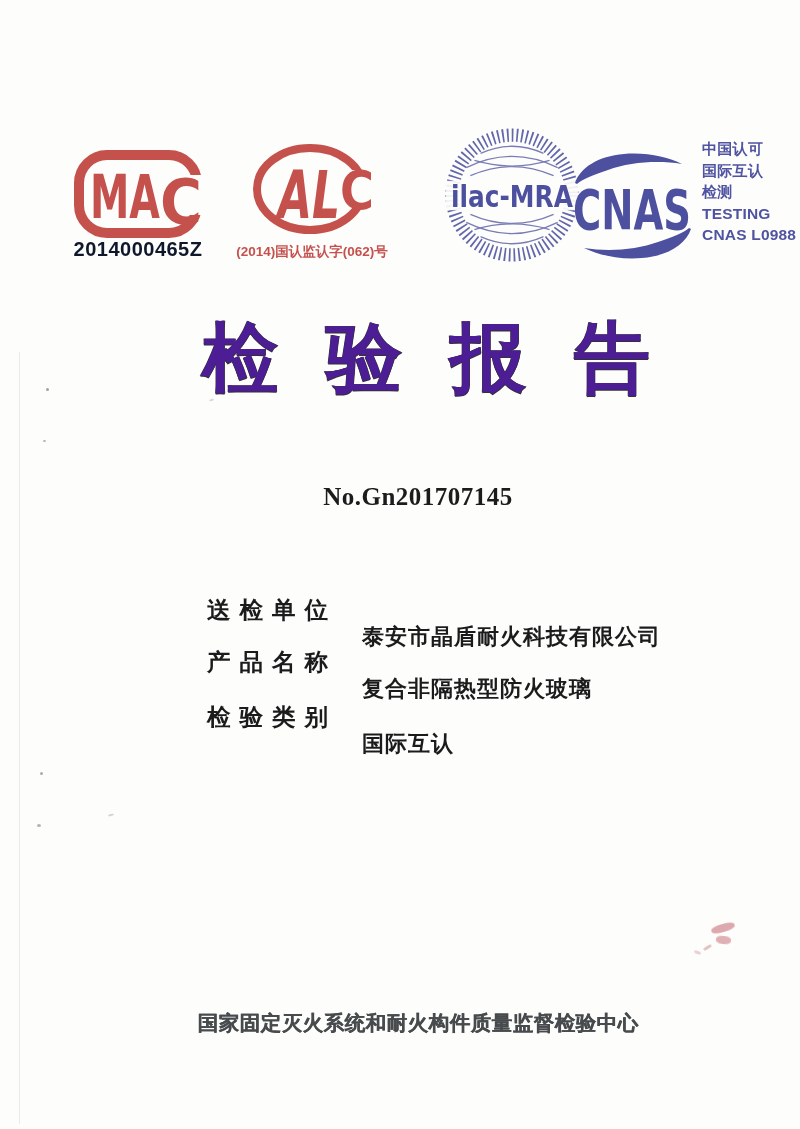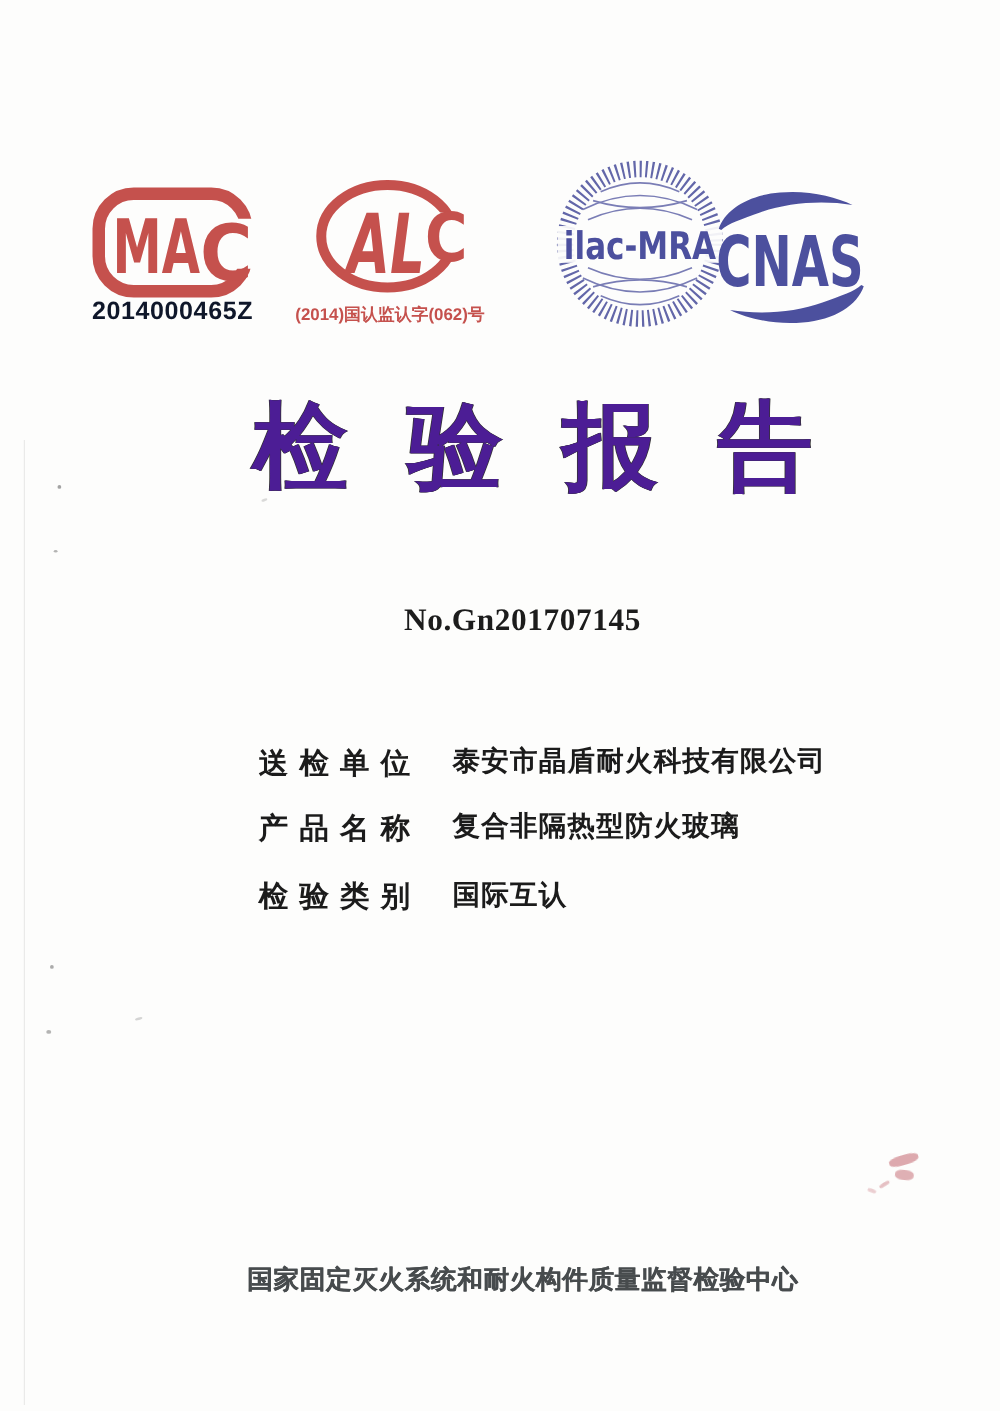--- a/index.html
+++ b/index.html
@@ -41,21 +41,21 @@
     font-family:"Liberation Serif", serif;
     font-size:25px;font-weight:700;letter-spacing:.5px;color:#1c1c1c;
   }
   
   .frow{position:absolute;left:0;width:100%;white-space:nowrap;
         font-family:"Liberation Serif", serif;color:#1b1b1b;}
   .frow .flabel{
     position:absolute;left:207px;font-size:23.5px;font-weight:700;letter-spacing:9px;
   }
   .frow .fvalue{
-    position:absolute;left:362px;font-size:22px;font-weight:600;letter-spacing:1px;
+    position:absolute;left:362px;font-size:22px;font-weight:600;letter-spacing:1px;margin-top:28px;
   }
   .r1{top:594px;} .r2{top:646px;} .r3{top:701px;}
   
   .footer{
     position:absolute;left:0;top:1009px;width:100%;
     padding-left:36px;box-sizing:border-box;text-align:center;
     font-size:20.5px;font-weight:700;letter-spacing:.5px;color:#474b4d;
     text-shadow:.4px 0 0 #474b4d;
   }
   
@@ -114,20 +114,27 @@
     <rect x="2" y="53" width="130" height="29" fill="#fdfdfc" opacity=".92"></rect>
     <text x="67" y="79" text-anchor="middle" font-size="30" font-weight="800" fill="#4c509e" textLength="120" lengthAdjust="spacingAndGlyphs">ilac-MRA</text>
   </svg>
 
   <svg class="cnas-svg" viewBox="0 0 126 112" aria-hidden="true">
     <path id="cnas-swoosh" d="M5,33 C10,18 28,6 54,4 C76,2 98,7 112,14 C88,10 60,12 38,20 C24,25 12,29 7,34 Z" fill="#4c509e"></path>
     <use href="#cnas-swoosh" transform="rotate(180 63 56)"></use>
     <text x="3" y="79" font-size="56" font-weight="900" fill="#4c509e" textLength="118" lengthAdjust="spacingAndGlyphs">CNAS</text>
   </svg>
 
+  <div class="cnas-txt">
+    <div>中国认可</div>
+    <div>国际互认</div>
+    <div>检测</div>
+    <div class="latin">TESTING</div>
+    <div class="latin">CNAS L0988</div>
+  </div>
 
   <h1 class="title">检验报告</h1>
 
   <div class="rno">No.Gn201707145</div>
 
   <div class="frow r1">
     <span class="flabel">送检单位</span>
     <span class="fvalue">泰安市晶盾耐火科技有限公司</span>
   </div>
   <div class="frow r2">

